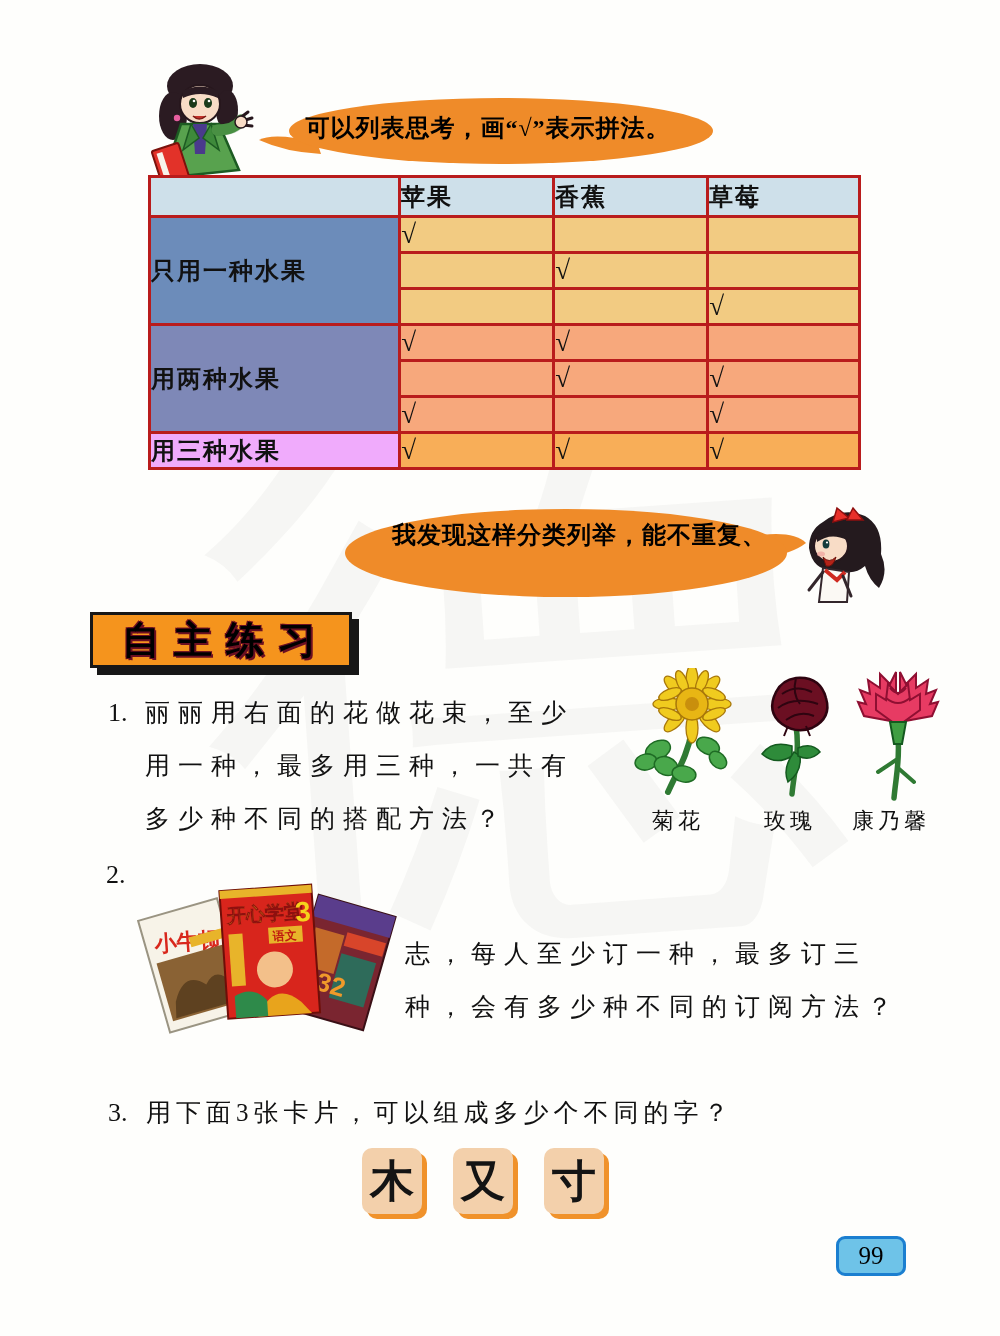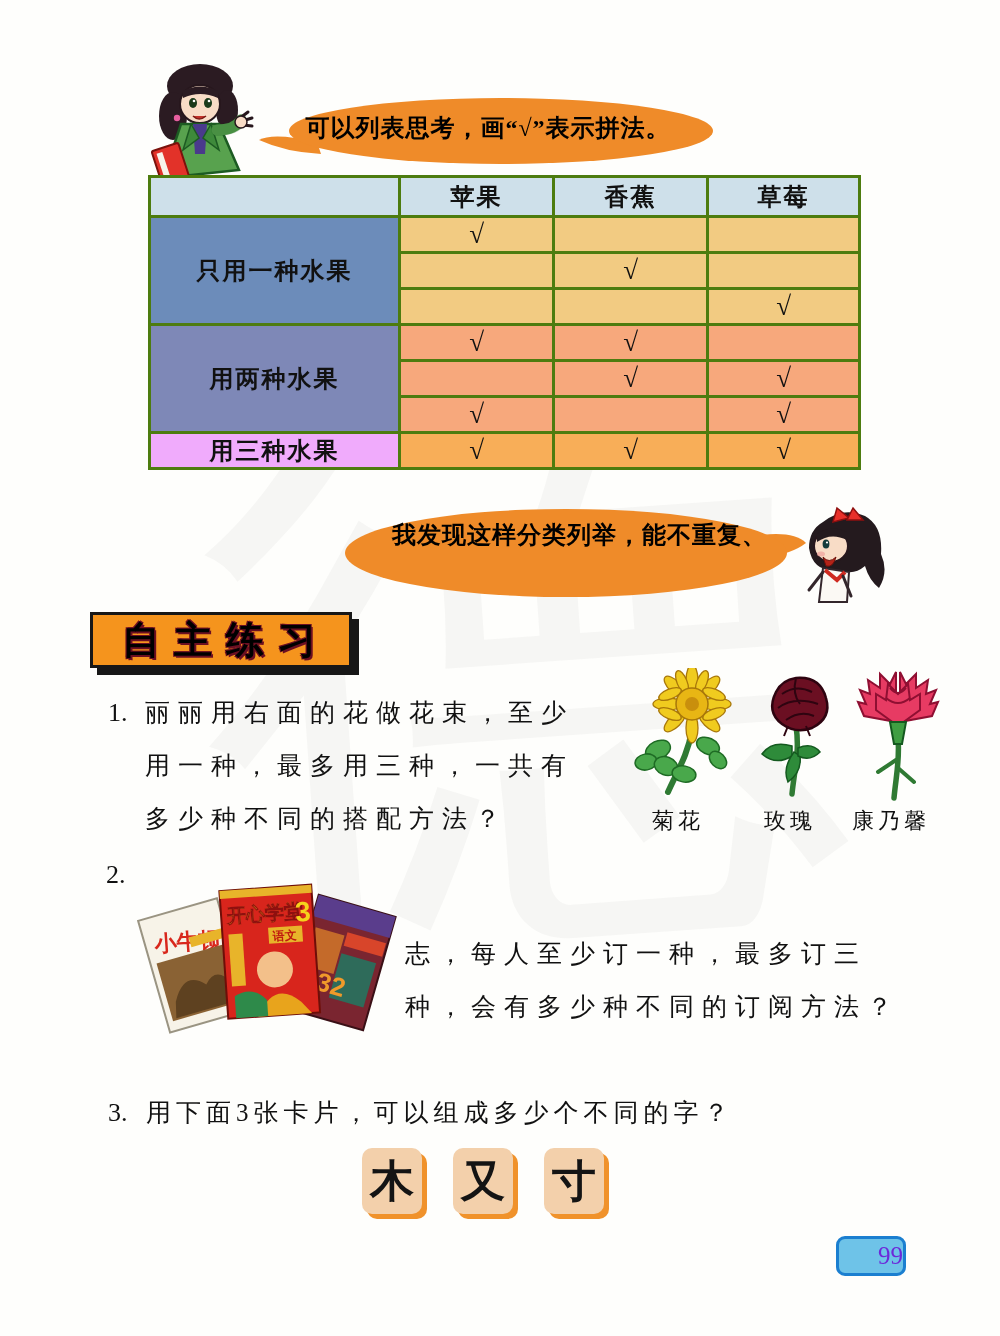--- a/index.html
+++ b/index.html
@@ -24,21 +24,21 @@
   }
   .bubble2-line{left:392px;width:400px;font-size:24px;letter-spacing:1px;}
   .bubble2-l1{top:519px;}
   .bubble2-l2{top:556px;}
   
   table.fruit{
     position:absolute;left:148px;top:175px;border-collapse:collapse;
     table-layout:fixed;width:710px;
   }
   table.fruit td{
-    border:3px solid #4d7c0f;text-align:center;vertical-align:middle;
+    border:3px solid #b91c1c;text-align:left;vertical-align:middle;
     font-size:24px;padding:0;overflow:hidden;
   }
   tr.hdr td{background:#cee0ea;height:37px;font-weight:600;letter-spacing:2px;}
   td.g1lab{background:#6c8cba;font-weight:600;letter-spacing:2px;}
   td.g2lab{background:#7e88b7;font-weight:700;letter-spacing:2px;}
   td.g3lab{background:#f0abfc;font-weight:600;letter-spacing:2px;}
   td.g1{background:#f2cb82;}
   td.g2{background:#f7a87c;}
   td.g3{background:#f8ae58;}
   tr.r{height:36px;}
@@ -67,22 +67,22 @@
     width:60px;height:66px;background:#f3d0ab;border-radius:10px;
     box-shadow:5px 5px 0 #f0922b;
     display:flex;align-items:center;justify-content:center;
     font-family:"Liberation Sans","DejaVu Sans",sans-serif;
     font-size:44px;font-weight:800;color:#141414;
   }
   
   .pagebadge{
     left:836px;top:1236px;width:64px;height:34px;background:#6ec3e8;
     border:3px solid #1b7fd0;border-radius:9px;
-    display:flex;align-items:center;justify-content:flex-end;
-    font-size:25px;color:#6d28d9;
+    display:flex;align-items:center;justify-content:center;
+    font-size:25px;color:#000000;
   }
 </style>
 </head>
 <body>
 
 <div class="page">
 
   <div class="abs watermark">德</div>
 
   <svg class="abs" style="left:143px;top:58px;" width="122" height="136" viewBox="0 0 122 136">

